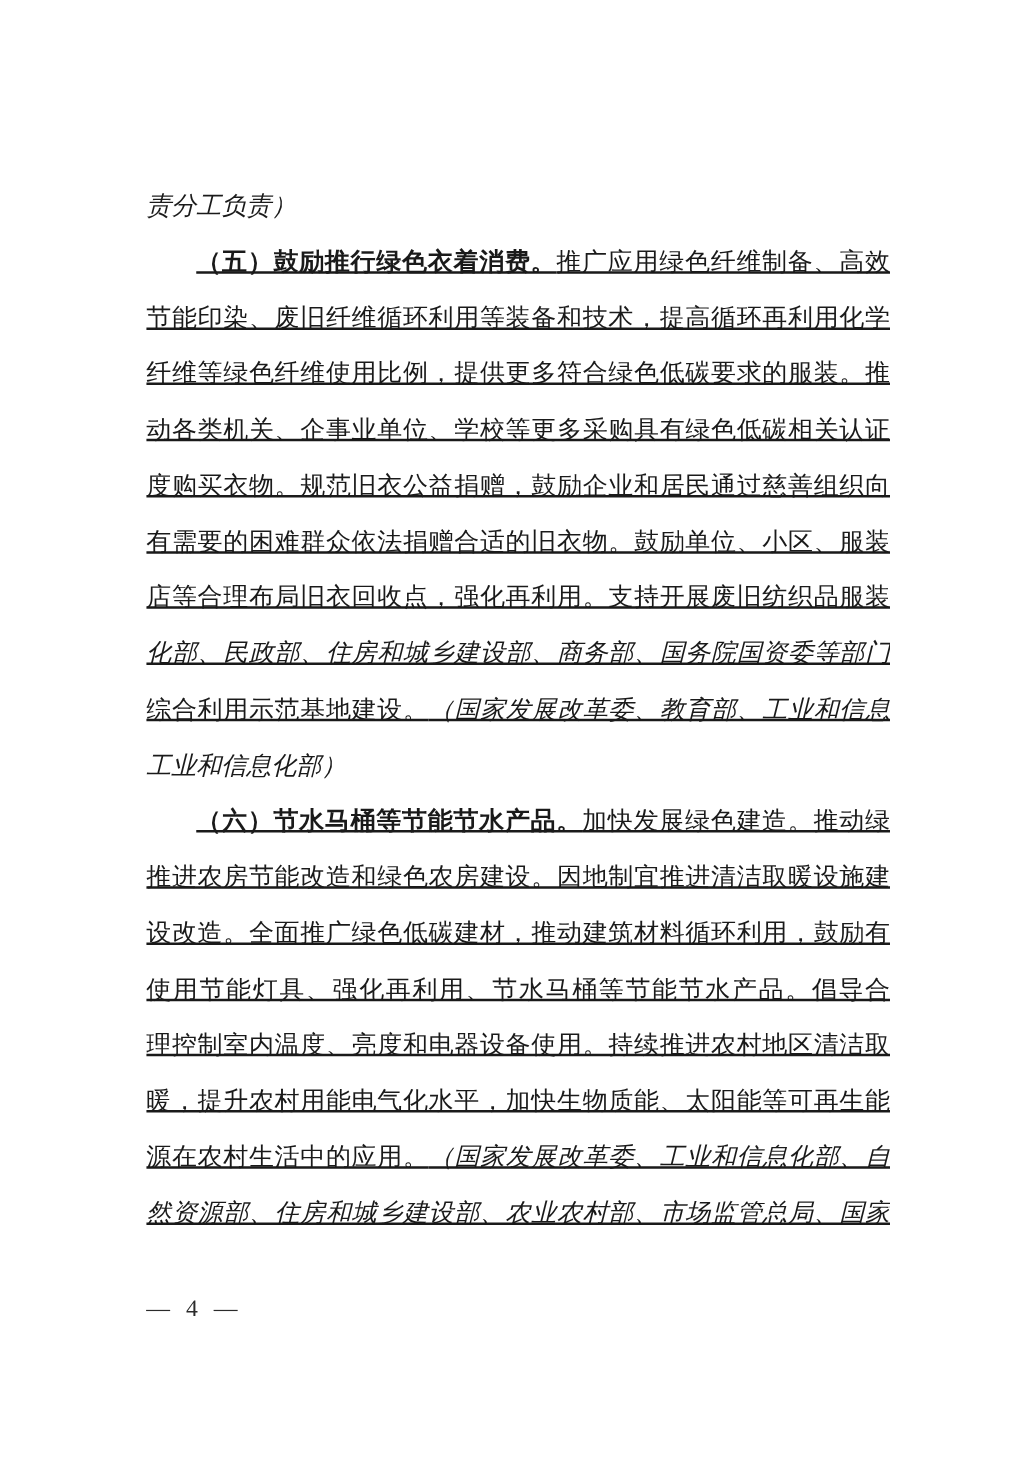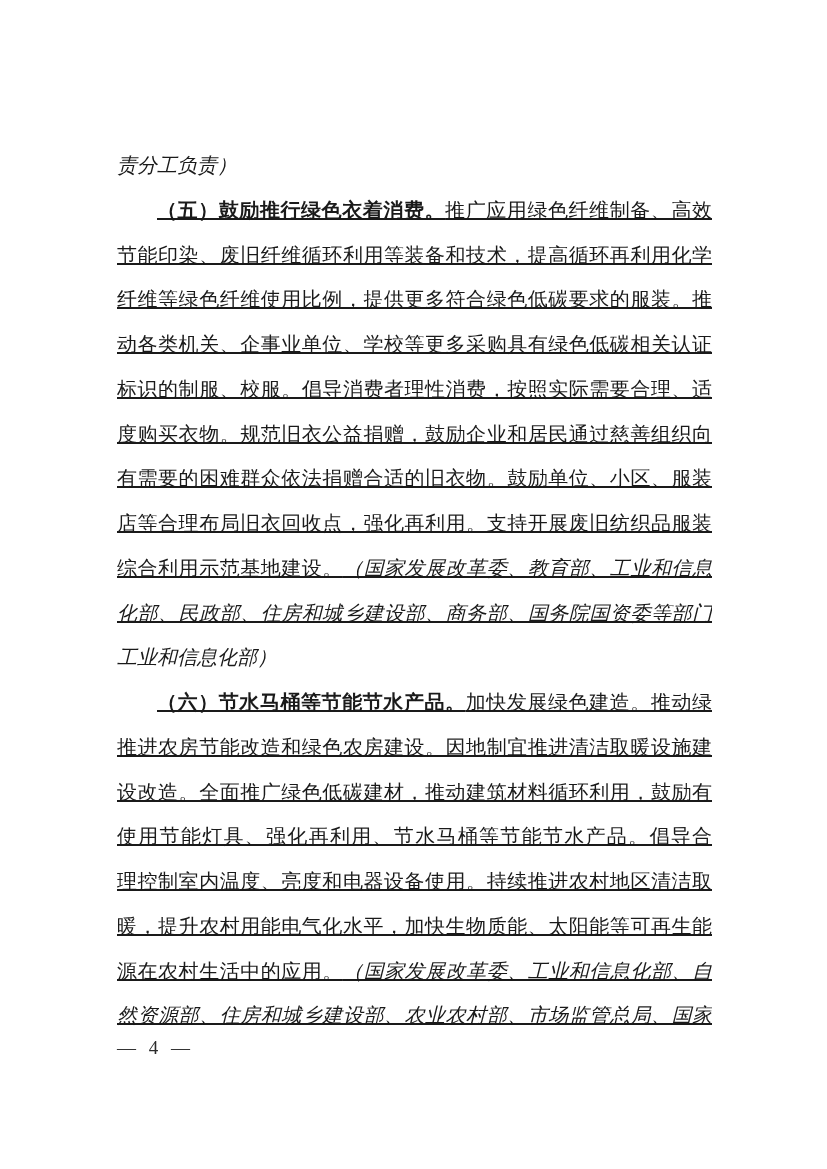--- a/index.html
+++ b/index.html
@@ -72,31 +72,30 @@
     <p class="line end"><span class="kai">责分工负责）</span></p>
 
     <p class="line fill indent"><span class="bold">（五）鼓励推行绿色衣着消费。</span><span>推广应用绿色纤维制备、高效</span></p>
 
     <p class="line fill"><span>节能印染、废旧纤维循环利用等装备和技术，提高循环再利用化学</span></p>
 
     <p class="line fill"><span>纤维等绿色纤维使用比例，提供更多符合绿色低碳要求的服装。推</span></p>
 
     <p class="line fill"><span>动各类机关、企事业单位、学校等更多采购具有绿色低碳相关认证</span></p>
 
-    <p class="line fill"><span>标识的制服、校服。倡导消费者理性消费，按照实际需要合理、适</span></p>
 
     <p class="line fill"><span>度购买衣物。规范旧衣公益捐赠，鼓励企业和居民通过慈善组织向</span></p>
 
     <p class="line fill"><span>有需要的困难群众依法捐赠合适的旧衣物。鼓励单位、小区、服装</span></p>
 
     <p class="line fill"><span>店等合理布局旧衣回收点，强化再利用。支持开展废旧纺织品服装</span></p>
 
+    <p class="line fill"><span class="kai">化部、民政部、住房和城乡建设部、商务部、国务院国资委等部门</span></p>
+
     <p class="line fill"><span>综合利用示范基地建设。</span><span class="kai">（国家发展改革委、教育部、工业和信息</span></p>
-
-    <p class="line fill"><span class="kai">化部、民政部、住房和城乡建设部、商务部、国务院国资委等部门</span></p>
 
     <p class="line end"><span class="kai">工业和信息化部）</span></p>
 
     <p class="line fill indent"><span class="bold">（六）节水马桶等节能节水产品。</span><span>加快发展绿色建造。推动绿色</span></p>
 
 
     <p class="line fill"><span>推进农房节能改造和绿色农房建设。因地制宜推进清洁取暖设施建</span></p>
 
     <p class="line fill"><span>设改造。全面推广绿色低碳建材，推动建筑材料循环利用，鼓励有</span></p>
 

